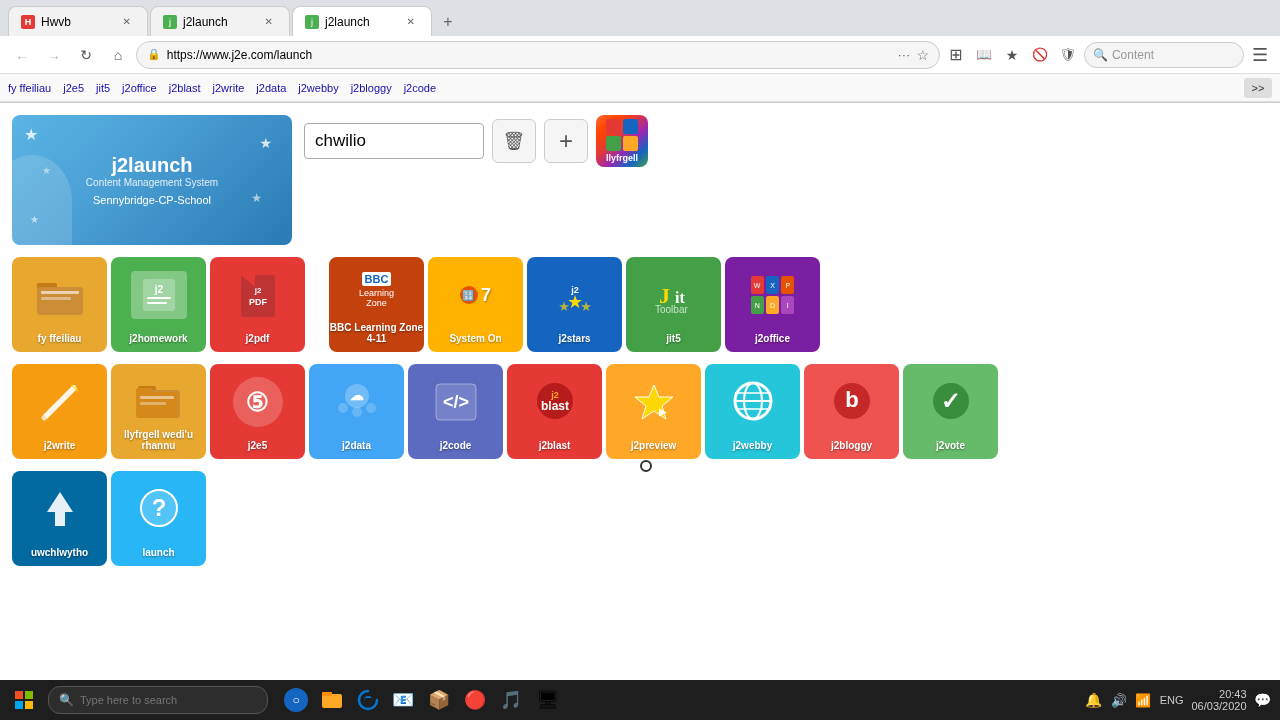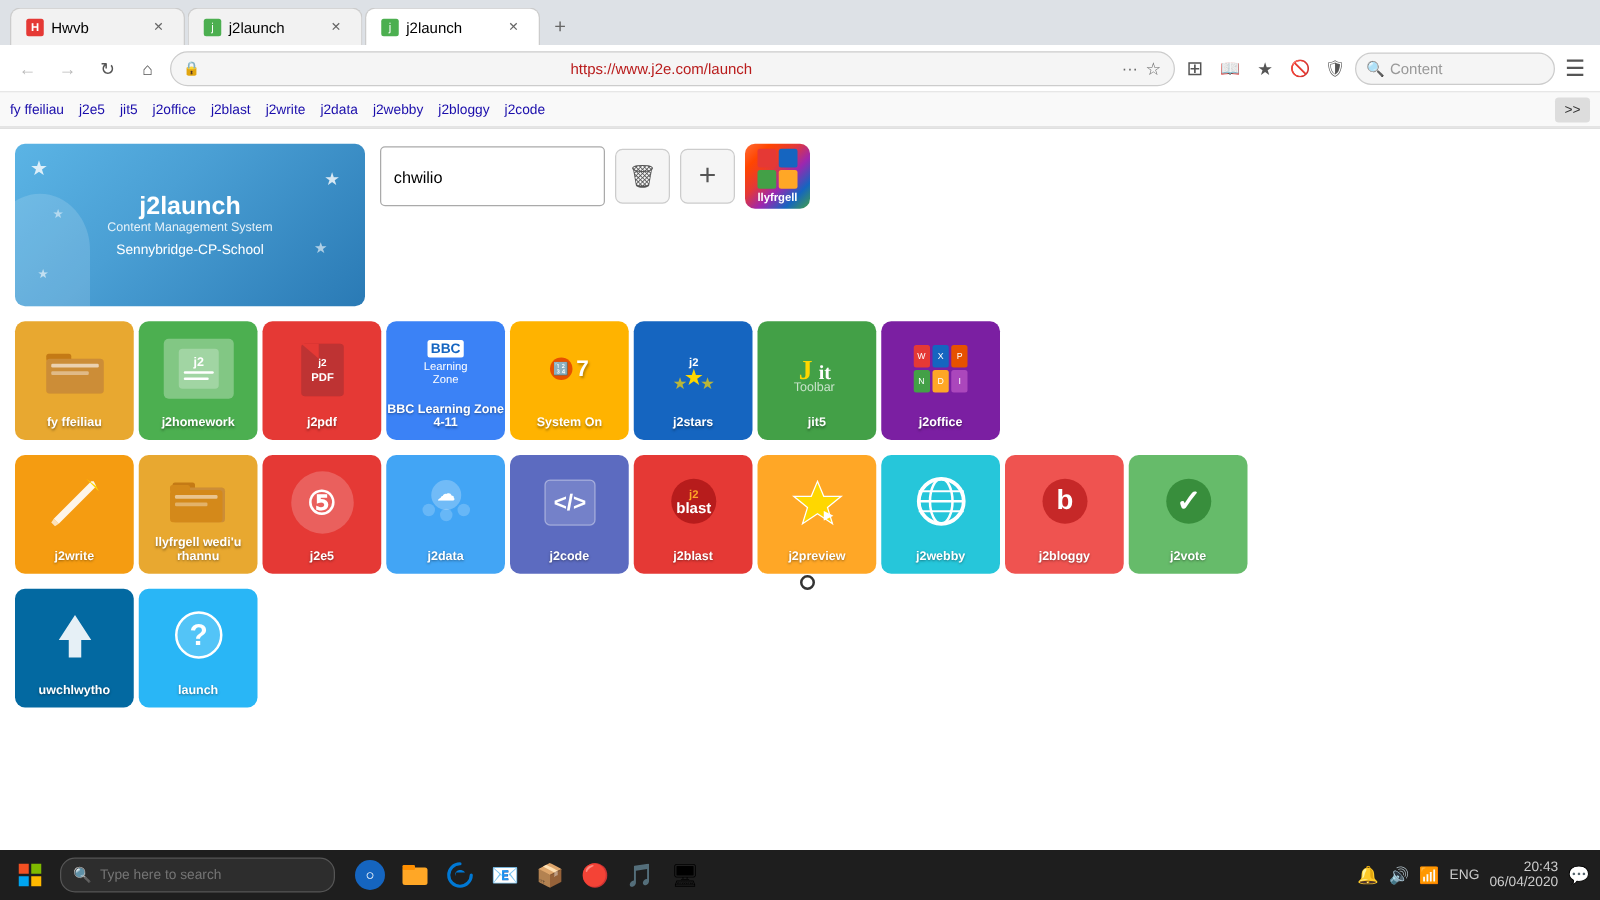--- a/index.html
+++ b/index.html
@@ -12,40 +12,40 @@
     .tab.active { background: #fff; z-index: 1; }
     .tab-favicon { width: 14px; height: 14px; border-radius: 2px; display: inline-flex; align-items: center; justify-content: center; font-size: 10px; }
     .tab-close { margin-left: auto; color: #666; font-size: 10px; cursor: pointer; padding: 2px 4px; border-radius: 2px; }
     .tab-new { width: 28px; height: 28px; display: flex; align-items: center; justify-content: center; cursor: pointer; color: #666; font-size: 16px; }
 
     .nav-bar { display: flex; align-items: center; height: 38px; background: #fff; padding: 4px 8px; gap: 4px; border-bottom: 1px solid #e0e0e0; }
     .nav-btn { width: 28px; height: 28px; display: flex; align-items: center; justify-content: center; cursor: pointer; color: #555; border-radius: 50%; font-size: 14px; }
     .nav-btn.disabled { color: #bbb; cursor: default; }
     .address-bar { flex: 1; display: flex; align-items: center; background: #f5f5f5; border: 1px solid #ccc; border-radius: 20px; height: 28px; padding: 0 10px; gap: 6px; font-size: 12px; color: #333; }
     .address-bar .lock { color: #555; font-size: 11px; }
-    .address-text { flex: 1; color: #b91c1c; font-size: 12px; text-align: center; }
+    .address-text { flex: 1; color: #000000; font-size: 12px; }
     .nav-icons { display: flex; gap: 4px; align-items: center; }
     .nav-icon-btn { width: 24px; height: 24px; display: flex; align-items: center; justify-content: center; cursor: pointer; color: #555; font-size: 14px; }
 
     
     .bookmarks-bar { display: flex; align-items: center; height: 28px; padding: 0 8px; gap: 12px; background: #f9f9f9; border-bottom: 1px solid #ddd; font-size: 12px; color: #333; overflow: hidden; }
     .bookmark-item { cursor: pointer; white-space: nowrap; color: #1a0dab; text-decoration: none; font-size: 11px; }
 
     
     .page-content { background: #fff; padding: 12px; display: flex; flex-direction: column; gap: 12px; height: calc(720px - 36px - 38px - 28px - 32px); }
 
     
     .header-section { display: flex; gap: 12px; align-items: flex-start; }
     .logo-banner { width: 280px; height: 130px; background: linear-gradient(135deg, #5bb4e5 0%, #4a9fd4 40%, #2a7ab5 100%); border-radius: 8px; overflow: hidden; position: relative; flex-shrink: 0; display: flex; flex-direction: column; align-items: center; justify-content: center; }
     .star { position: absolute; color: white; font-size: 18px; opacity: 0.8; }
 
     
     .toolbar-area { display: flex; flex-direction: column; gap: 10px; }
     .toolbar-row { display: flex; align-items: center; gap: 8px; }
-    .search-input-box { border: 1px solid #aaa; border-radius: 4px; padding: 6px 10px; font-size: 13px; width: 180px; height: 48px; }
+    .search-input-box { border: 1px solid #aaa; border-radius: 4px; padding: 6px 10px; font-size: 17px; width: 180px; height: 36px; }
     .toolbar-btn { width: 44px; height: 44px; border-radius: 6px; border: 1px solid #ccc; background: #f5f5f5; display: flex; align-items: center; justify-content: center; cursor: pointer; font-size: 20px; }
 
     
     .apps-grid { display: flex; flex-wrap: wrap; gap: 4px; }
     .app-tile { width: 95px; height: 95px; border-radius: 8px; display: flex; flex-direction: column; align-items: center; justify-content: flex-end; padding-bottom: 8px; cursor: pointer; position: relative; overflow: hidden; flex-shrink: 0; }
     .app-tile-label { font-size: 10px; color: white; font-weight: 600; text-align: center; z-index: 1; text-shadow: 0 1px 2px rgba(0,0,0,0.4); }
     .app-icon-area { flex: 1; display: flex; align-items: center; justify-content: center; width: 100%; font-size: 36px; }
 
     
     .taskbar { position: fixed; bottom: 0; left: 0; right: 0; height: 40px; background: #1e1e1e; display: flex; align-items: center; padding: 0 8px; gap: 8px; z-index: 100; }
@@ -54,21 +54,21 @@
     .taskbar-search input { background: transparent; border: none; color: #ccc; font-size: 11px; outline: none; width: 160px; }
     .taskbar-apps { display: flex; gap: 4px; margin-left: 4px; }
     .taskbar-app { width: 32px; height: 32px; display: flex; align-items: center; justify-content: center; cursor: pointer; border-radius: 4px; }
     .taskbar-right { margin-left: auto; display: flex; align-items: center; gap: 8px; color: #ccc; font-size: 11px; }
     .taskbar-time { display: flex; flex-direction: column; align-items: flex-end; }
 
     
     .tile-fy-ffeiliau { background: #e8a830; }
     .tile-j2homework { background: #4caf50; }
     .tile-j2pdf { background: #e53935; }
-    .tile-bbc { background: #3b82f6; }
+    .tile-bbc { background: #c2410c; margin-left: 20px; }
     .tile-count-on { background: #ffb300; }
     .tile-j2stars { background: #1565c0; }
     .tile-jit { background: #43a047; }
     .tile-j2office { background: #7b1fa2; }
 
     .tile-j2write { background: #f59c11; }
     .tile-ffeiliau { background: #e8a830; }
     .tile-j2e5 { background: #e53935; }
     .tile-j2data { background: #42a5f5; }
     .tile-j2code { background: #5c6bc0; }
@@ -487,17 +487,17 @@
     <div class="taskbar-app" style="font-size:18px;">🖥</div>
   </div>
 
   <div class="taskbar-right">
     <span style="font-size:14px;">🔔</span>
     <span style="font-size:13px;">🔊</span>
     <span style="font-size:13px;">📶</span>
     <span>ENG</span>
     <div class="taskbar-time">
       <span>20:43</span>
-      <span>06/04/2020</span>
+      <span>06/03/2020</span>
     </div>
     <span style="font-size:14px;">💬</span>
   </div>
 </div>
 
 </body></html>

